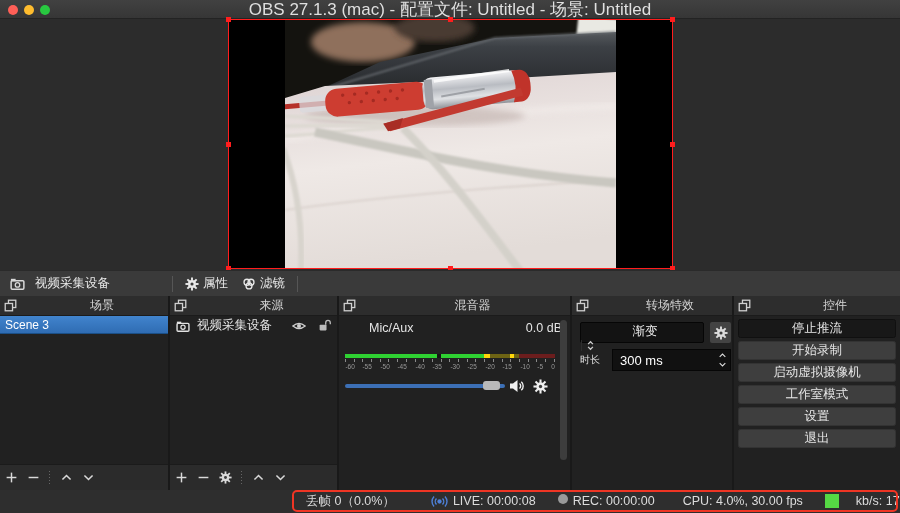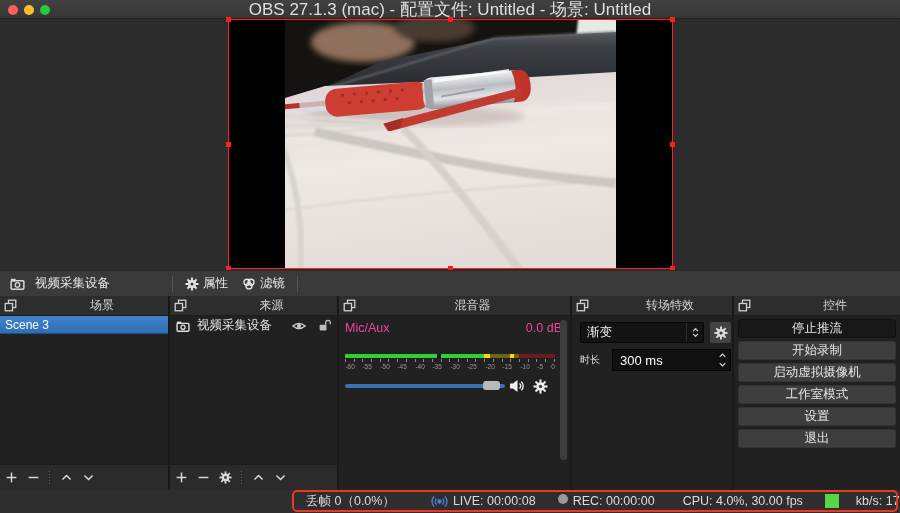--- a/index.html
+++ b/index.html
@@ -45,39 +45,39 @@
   .dotsep { width:1px; height:14px; margin:0 5px;
     background:repeating-linear-gradient(#666 0 1px, transparent 1px 3px); }
 
   .scene-row { height:18px; background:linear-gradient(#4184cd,#2f6cb3); color:#fff;
     font-size:12px; display:flex; align-items:center; padding-left:5px; border-bottom:1px solid #1b4f86; }
   .source-row { height:19px; display:flex; align-items:center; padding:0 6px; color:#e2e2e2; font-size:12.5px; }
   .source-row .nm { margin-left:7px; flex:1; }
 
   
   .mix-row1 { display:flex; justify-content:space-between; padding:5px 8px 2px 6px;
-    color:#ec4899; font-size:12.5px; }
+    color:#e5e5e5; font-size:12.5px;margin-left:24px; }
   .meter { position:absolute; left:6px; top:38px; width:210px; }
   .meter-bar { position:relative; height:4px; background:#151515; }
   .seg { position:absolute; top:0; height:4px; }
   .meter-ticks { height:3px; margin-top:1px;
     background:repeating-linear-gradient(to right,#8a8a8a 0 1px,transparent 1px 8.7px); }
   .meter-labels { display:flex; justify-content:space-between; margin-top:1px; }
   .meter-labels span { font-size:7px; color:#9a9a9a; transform:scale(.92); }
   .fader { position:absolute; left:6px; top:62px; width:214px; height:16px; }
   .fader-track { position:absolute; left:0; top:6px; width:160px; height:4px;
     border-radius:2px; background:#3c6fb5; }
   .fader-handle { position:absolute; left:138px; top:3px; width:17px; height:9px;
     border-radius:3px; background:#b9b9b9; }
   .mix-scroll { position:absolute; right:3px; top:4px; width:7px; height:140px;
     border-radius:4px; background:#3d3d3d; }
 
   
   .combo { position:absolute; left:8px; top:6px; width:124px; height:21px; background:#131313;
-    border:1px solid #060606; border-radius:2px; display:flex; align-items:center; }
+    border:1px solid #060606; border-radius:2px; display:flex; align-items:center;flex-direction:column; }
   .combo .val { flex:1; padding-left:6px; font-size:12.5px; color:#f0f0f0; }
   .combo .spin { width:17px; align-self:stretch; border-left:1px solid #2e2e2e;
     display:flex; flex-direction:column; align-items:center; justify-content:center; color:#cfcfcf; }
   .gearbtn { position:absolute; left:138px; top:6px; width:21px; height:21px; background:#434343;
     border-radius:2px; display:flex; align-items:center; justify-content:center; color:#dcdcdc; }
   .dur-label { position:absolute; left:8px; top:37px; font-size:10px; color:#e0e0e0; }
   .spinbox { position:absolute; left:40px; top:33px; width:119px; height:22px; background:#111;
     border:1px solid #060606; display:flex; align-items:center; }
   .spinbox .val { flex:1; padding-left:7px; font-size:13px; color:#fff; }
   .spinbox .arrows { width:15px; display:flex; flex-direction:column; align-items:center; color:#e0e0e0; }

